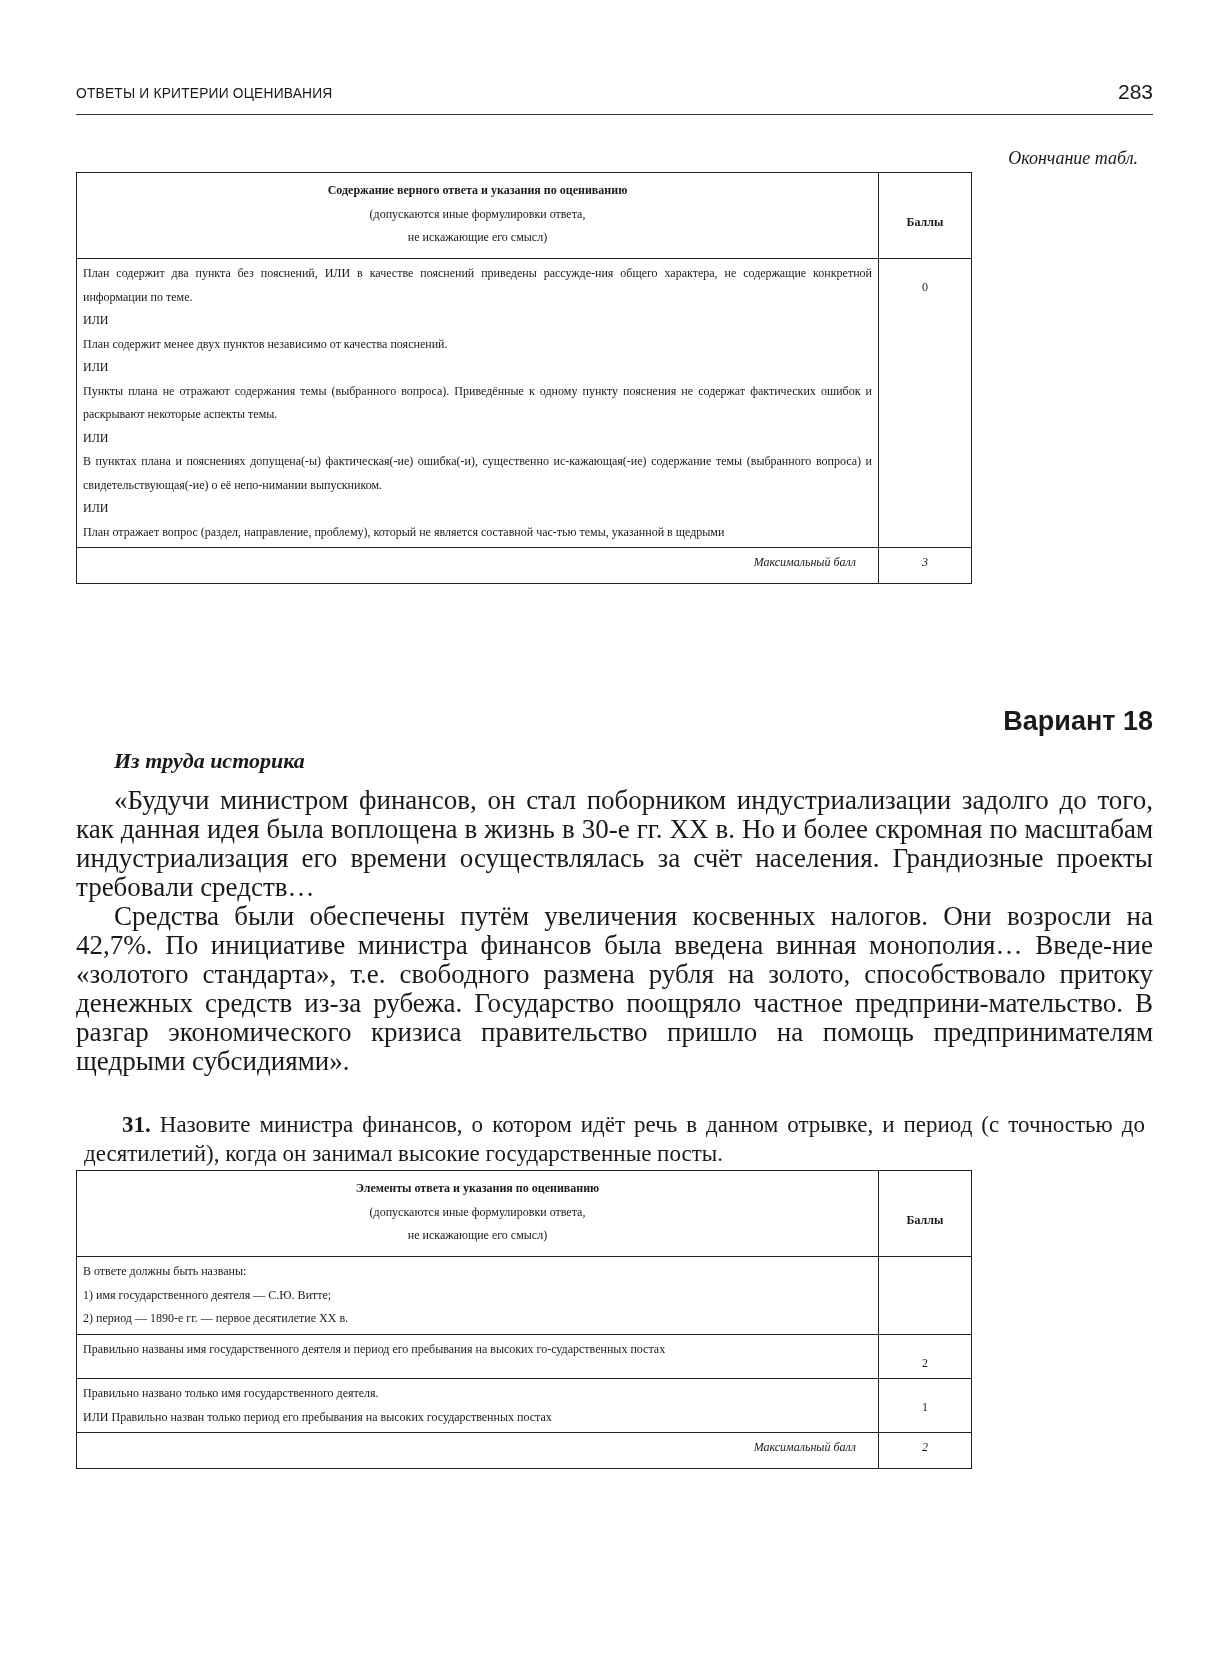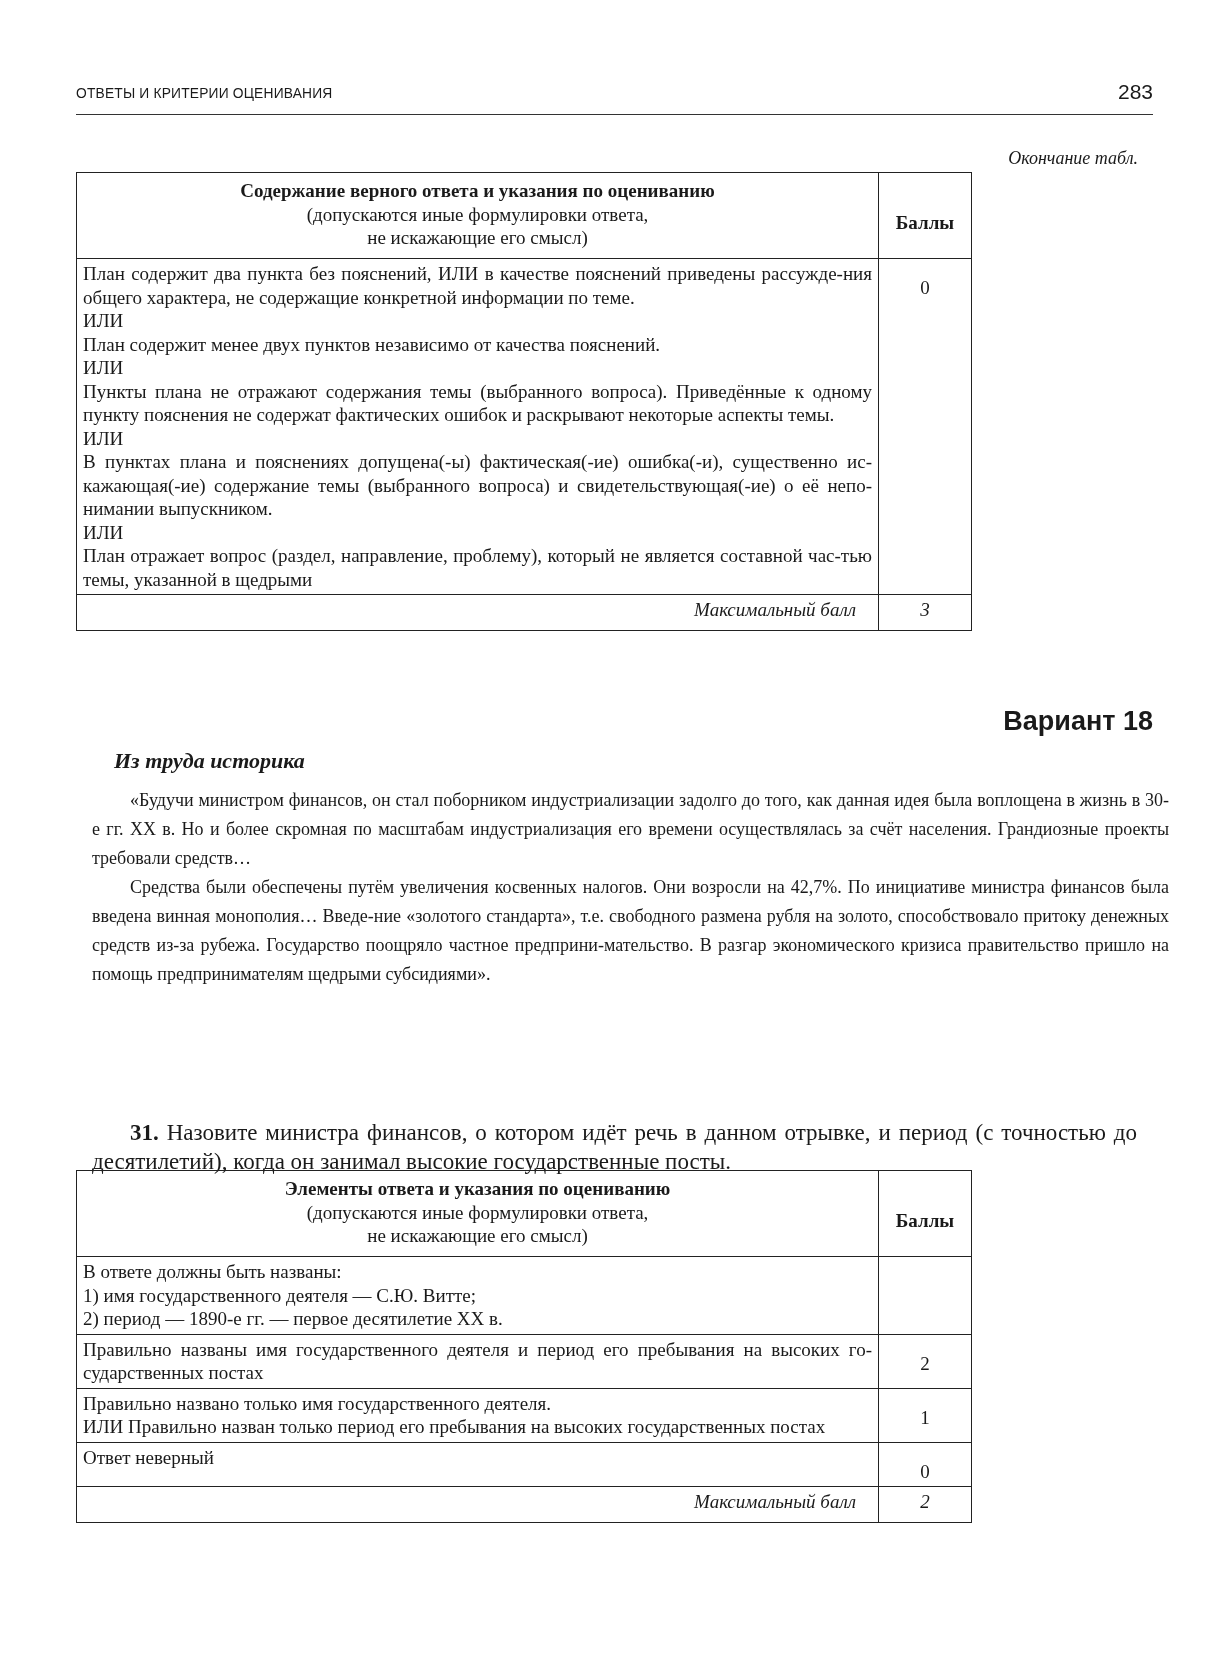--- a/index.html
+++ b/index.html
@@ -5,36 +5,36 @@
   html, body { margin: 0; padding: 0; background: #ffffff; }
   body { width: 1229px; height: 1654px; position: relative; overflow: hidden; color: #1a1a1a; }
   .page { position: absolute; left: 76px; top: 0; width: 1077px; }
   .running-head { position: absolute; top: 80px; left: 0; width: 1077px; height: 30px;
     font-family: "Liberation Sans", sans-serif; }
   .running-head .title { position: absolute; left: 0; top: 4px; font-size: 15px; letter-spacing: 0.2px; transform: scaleX(0.92); transform-origin: left; }
   .running-head .pagenum { position: absolute; right: 0; top: 0; font-size: 21px; }
   .head-rule { position: absolute; top: 114px; left: 0; width: 1077px; height: 0; border-top: 1.5px solid #333; }
   .table-caption { position: absolute; top: 148px; right: 15px; font-family: "Liberation Serif", serif; font-style: italic; font-size: 18px; }
   table.crit { position: absolute; left: 0; width: 896px; border-collapse: collapse;
-    font-family: "Liberation Serif", serif; font-size: 19px; line-height: 23.5px; }
+    font-family: "Liberation Serif", serif; font-size: 12px; line-height: 23.5px; }
   table.crit td { border: 1.5px solid #222; vertical-align: top; padding: 3px 6px 3px 6px; }
   table.crit td.score { width: 80px; text-align: center; padding-top: 17px; }
   table.crit td.head { text-align: center; vertical-align: middle; padding: 4px 6px 6px; }
   table.crit td.head .strong { font-weight: bold; }
   table.crit td.headscore { text-align: center; vertical-align: middle; font-weight: bold; }
   table.crit td.maxlabel { text-align: right; font-style: italic; padding-right: 22px; }
   table.crit td.maxval { text-align: center; font-style: italic; }
   .line { display: block; text-align: justify; }
   .variant-title { position: absolute; top: 706px; left: 0; width: 1077px; text-align: right;
     font-family: "Liberation Sans", sans-serif; font-weight: bold; font-size: 27px; }
   .source-title { position: absolute; top: 748px; left: 38px; font-family: "Liberation Serif", serif; font-style: italic; font-weight: bold; font-size: 22px; }
-  .passage { position: absolute; top: 786px; left: 16px; width: 1077px; font-family: "Liberation Serif", serif; font-size: 18px; line-height: 29px; }
+  .passage { position: absolute; top: 786px; left: 0; width: 1077px; font-family: "Liberation Serif", serif; font-size: 27px; line-height: 29px; }
   .passage p { margin: 0; text-indent: 38px; text-align: justify; }
   .question { position: absolute; top: 1102px; left: 0; width: 1077px; font-family: "Liberation Serif", serif; font-size: 23px; line-height: 29px; }
-  .question p { margin: 16px; text-indent: 38px; text-align: justify; }
+  .question p { margin: 8px; text-indent: 38px; text-align: justify; }
   .question .qnum { font-weight: bold; }
 </style>
 </head>
 <body>
 
 <div class="page">
 
   <div class="running-head">
     <span class="title">ОТВЕТЫ И КРИТЕРИИ ОЦЕНИВАНИЯ</span>
     <span class="pagenum">283</span>
@@ -110,26 +110,20 @@
       </td>
       <td class="score">2</td>
     </tr>
     <tr>
       <td>
         <span class="line">Правильно названо только имя государственного деятеля.</span>
         <span class="line">ИЛИ Правильно назван только период его пребывания на высоких государственных постах</span>
       </td>
       <td class="score">1</td>
     </tr>
-    <tr>
-      <td>
-        <span class="line">Ответ неверный</span>
-      </td>
-      <td class="score">0</td>
-    </tr>
     <tr style="height:36px;">
       <td class="maxlabel">Максимальный балл</td>
       <td class="maxval">2</td>
     </tr>
   </tbody>
     </table>
 
 </div>
 
 </body></html>

